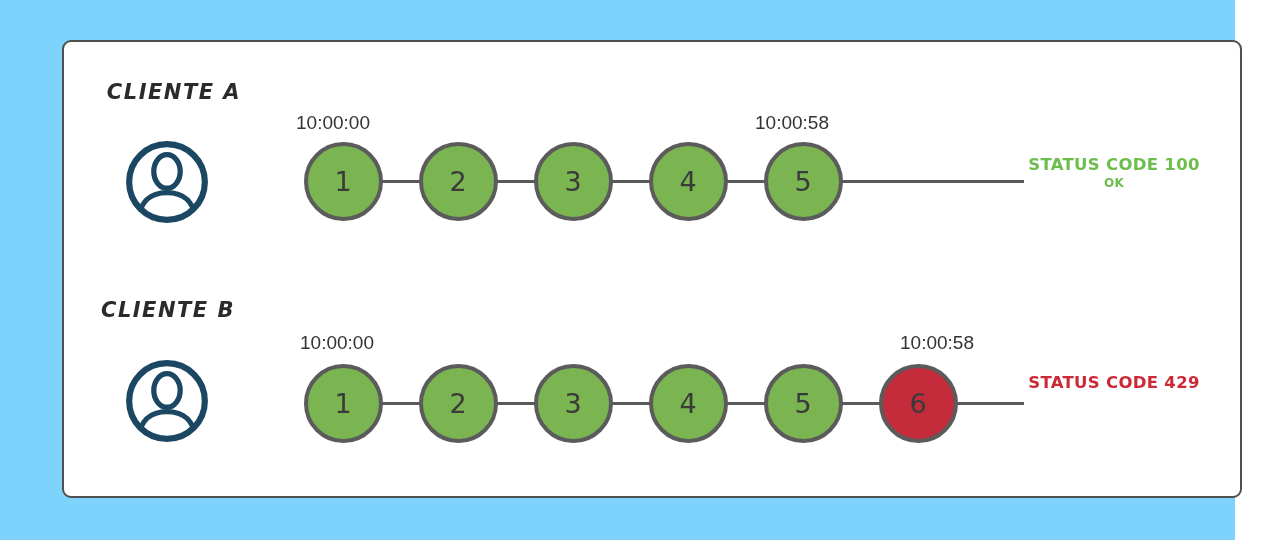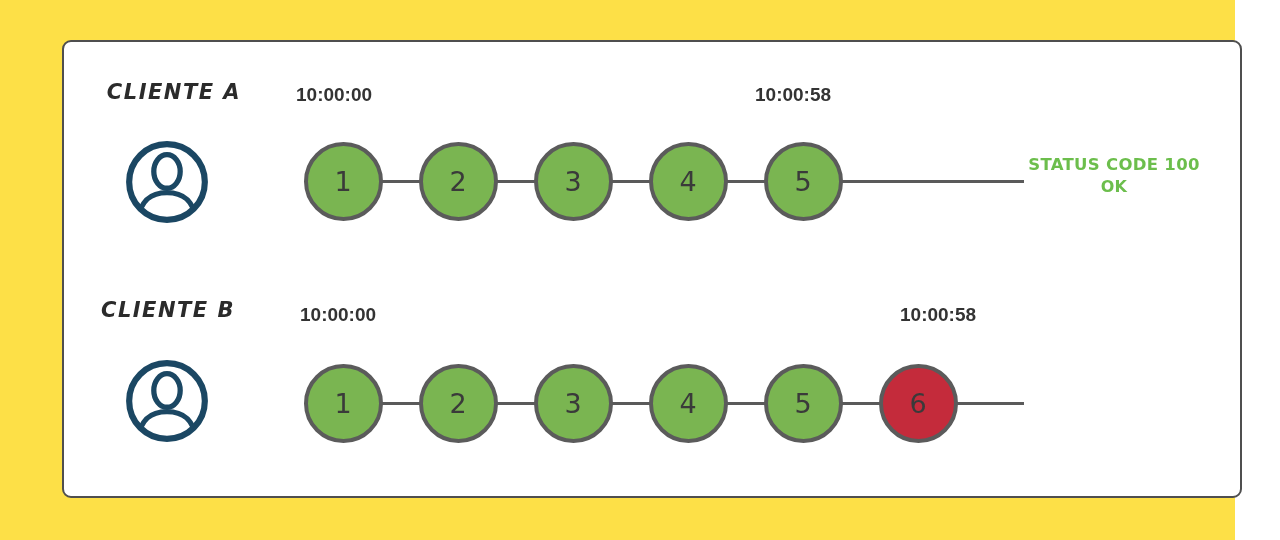--- a/index.html
+++ b/index.html
@@ -1,39 +1,39 @@
 <!DOCTYPE html>
 <html style="--request-ok-fill: #7ab551; --request-blocked-fill: #c42b3b; --circle-border: #5b5b5b; --connector-line: #5a5a5a; --success-text: #6cbe4c; --error-text: #cc2936; --avatar-stroke: #1b4763; --box-border: #4f4f4f;"><head>
 <meta charset="utf-8">
 <style>
   * { margin:0; padding:0; box-sizing:border-box; }
   html,body { width:1280px; height:540px; background:#ffffff; overflow:hidden;
               font-family:"Liberation Sans", sans-serif; }
 
-  .canvas { position:relative; width:1235px; height:540px; background:#fde047; }
+  .canvas { position:relative; width:1235px; height:540px; background:#7dd3fc; }
 
   .box { position:absolute; left:62px; top:40px; width:1180px; height:458px;
          border:2px solid var(--box-border,#4f4f4f); border-radius:9px; background:#ffffff; }
 
   
   .client-label { position:absolute; width:170px; text-align:center;
                   font-family:"DejaVu Sans", sans-serif;
                   font-style:italic; font-weight:700; font-size:21px;
                   letter-spacing:1.5px; color:#2b2b2b; white-space:nowrap; }
   .row-a .client-label { left:25px;  top:38px; }
   .row-b .client-label { left:19px;  top:256px; }
 
   
   .avatar { position:absolute; width:88px; height:88px; }
   .row-a .avatar { left:59px; top:96px; }
   .row-b .avatar { left:59px; top:315px; }
 
   
-  .timestamp { position:absolute; font-weight:700; font-size:19px; color:#333333;
-               white-space:nowrap; }
+  .timestamp { position:absolute; font-weight:400; font-size:19px; color:#333333;
+               white-space:nowrap;margin-top:28px; }
   .row-a .timestamp.start { left:232px; top:42px; }
   .row-a .timestamp.end   { left:691px; top:42px; }
   .row-b .timestamp.start { left:236px; top:262px; }
   .row-b .timestamp.end   { left:836px; top:262px; }
 
   
   .connector { position:absolute; height:3px; background:var(--connector-line,#5a5a5a); }
   .row-a .connector { left:279px; top:138px; width:681px; }
   .row-b .connector { left:279px; top:360px; width:681px; }
 
@@ -50,21 +50,21 @@
   .req-circle span { font-family:"DejaVu Sans", sans-serif; font-size:27px;
                      color:#3a3a3a; line-height:1; }
 
   
   .status { position:absolute; width:176px; text-align:center;
             font-family:"DejaVu Sans", sans-serif; font-weight:700;
             font-size:16.5px; letter-spacing:0.3px; line-height:1.32;
             white-space:nowrap; }
   .row-a .status { left:962px; top:112px; color:var(--success-text,#6cbe4c); }
   .row-b .status { left:962px; top:330px; color:var(--error-text,#cc2936); }
-  .status .line2 { font-size:16px; }
+  .status .line2 { font-size:12px; }
 </style>
 </head>
 <body>
 
 <div class="canvas">
   <div class="box">
 
     <section class="row row-a">
       <div class="client-label">CLIENTE A</div>
 
@@ -144,17 +144,18 @@
           </div>
           <div class="req-circle ok" style="left: 699.5px;">
             <span>5</span>
           </div>
           <div class="req-circle blocked" style="left: 814.5px;">
             <span>6</span>
           </div>
         </div>
 
       <div class="status">
+        <div class="line1">STATUS CODE 429</div>
       </div>
     </section>
 
   </div>
 </div>
 
 </body></html>

